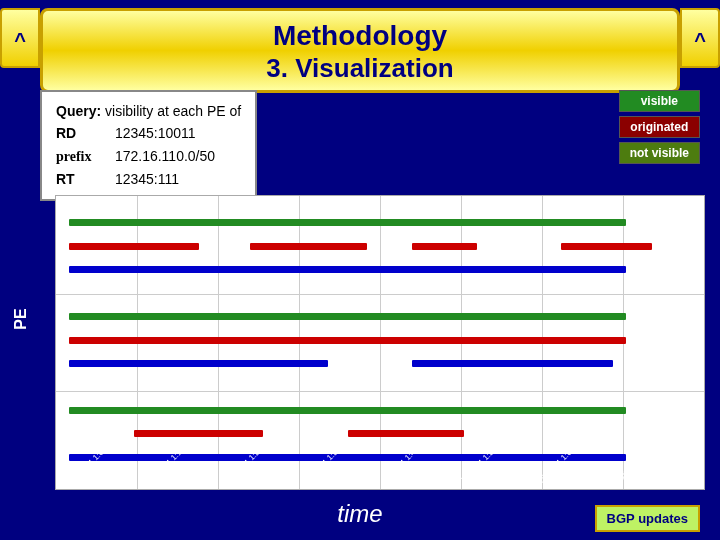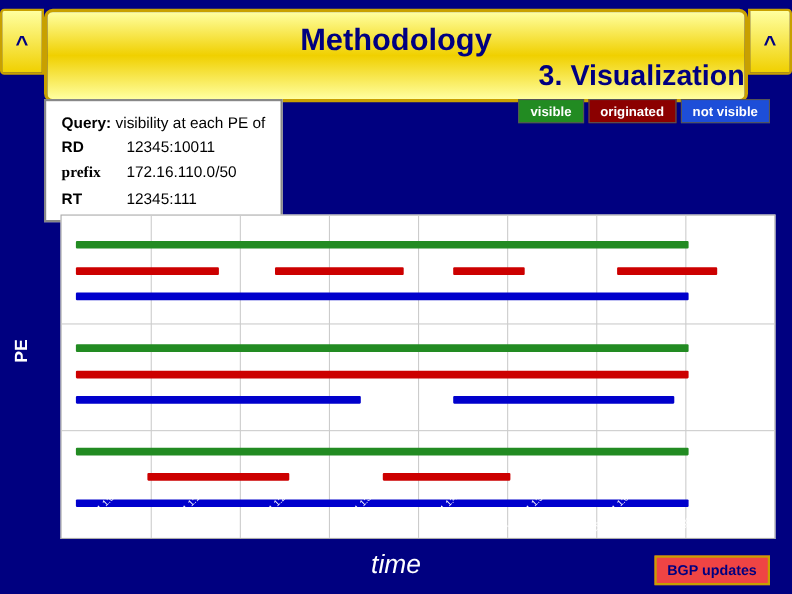--- a/index.html
+++ b/index.html
@@ -29,21 +29,20 @@
       font-weight: bold;
       color: #000080;
       line-height: 1.2;
       text-align: center;
     }
     .header-title-line2 {
       font-size: 26px;
       font-weight: bold;
       color: #000080;
       line-height: 1.2;
-      text-align: right;
     }
 
     
     .corner-left, .corner-right {
       position: absolute;
       top: 8px;
       width: 40px;
       height: 60px;
       background: linear-gradient(to bottom, #ffffa0, #f0d000);
       border: 2px solid #c8a000;
@@ -73,34 +72,34 @@
     .query-box .query-bold {
       font-weight: bold;
     }
 
     
     .legend-box {
       position: absolute;
       top: 90px;
       right: 20px;
       display: flex;
-      flex-direction: row;
+      flex-direction: column;
       gap: 4px;
     }
     .legend-item {
       padding: 3px 10px;
       font-size: 12px;
       font-weight: bold;
       color: white;
       text-align: center;
       border: 1px solid #555;
     }
     .legend-visible { background: #228B22; }
     .legend-originated { background: #8B0000; }
-    .legend-not-visible { background: #1d4ed8; }
+    .legend-not-visible { background: #4d7c0f; }
 
     
     .chart-area {
       position: absolute;
       top: 195px;
       left: 55px;
       right: 15px;
       bottom: 50px;
       background: white;
       border: 1px solid #aaa;
@@ -160,21 +159,21 @@
       color: white;
       font-size: 24px;
       font-style: italic;
     }
 
     
     .bgp-badge {
       position: absolute;
       bottom: 8px;
       right: 20px;
-      background: #ef4444;
+      background: #bef264;
       border: 2px solid #c8a000;
       padding: 4px 10px;
       font-size: 13px;
       font-weight: bold;
       color: #000080;
     }
 
     
     .x-axis-labels {
       position: absolute;

